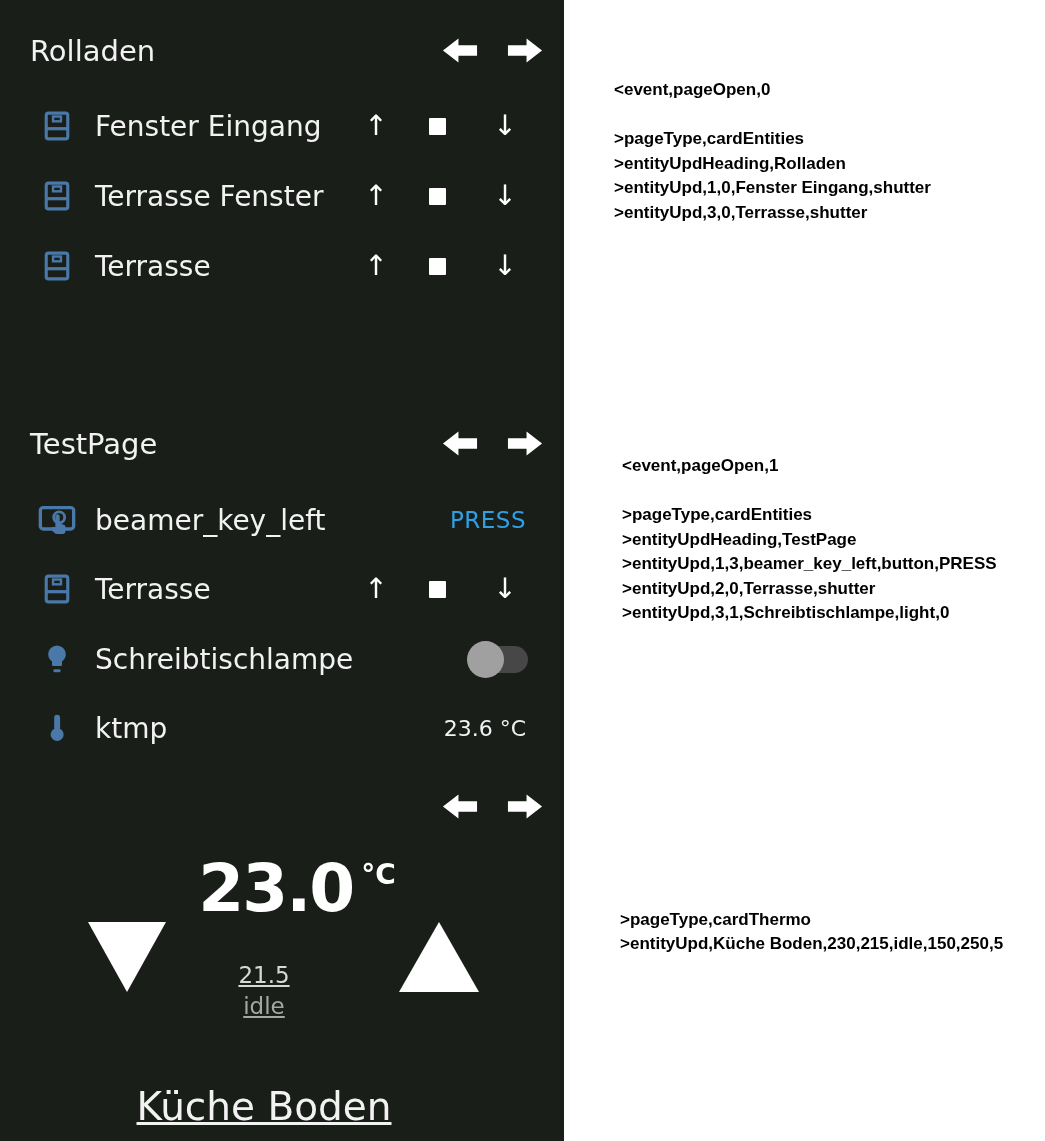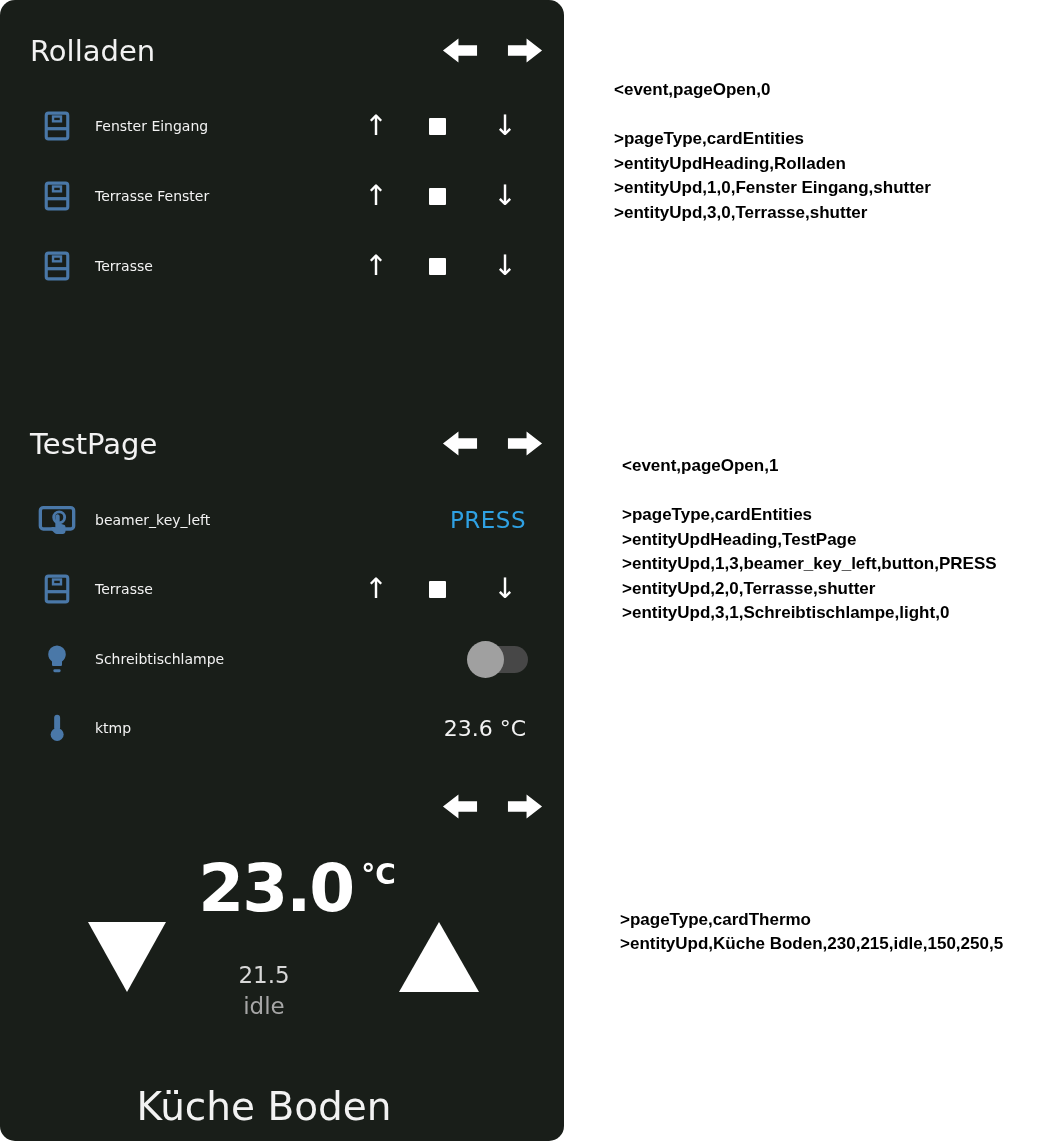--- a/index.html
+++ b/index.html
@@ -4,48 +4,48 @@
 <style>
   :root{
     --c-panel_bg:#191e19; --c-icon_blue:#4a78a8; --c-press_blue:#2fa1e3;
     --c-text_white:#f2f2f2; --c-muted_gray:#a6a6a6; --c-dim_white:#d8d8d8;
     --c-toggle_track:#474747; --c-toggle_knob:#a0a0a0;
     --c-log_bg:#ffffff; --c-log_text:#000000;
   }
   *{margin:0;padding:0;box-sizing:border-box;}
   body{width:1045px;height:1141px;position:relative;overflow:hidden;background:var(--c-log_bg);
        font-family:"DejaVu Sans",sans-serif;}
-  .panel{position:absolute;left:0;top:0;width:564px;height:1141px;background:var(--c-panel_bg);border-radius:15px;}
+  .panel{position:absolute;left:0;top:0;width:564px;height:1141px;background:var(--c-panel_bg);}
   .log{position:absolute;left:564px;top:0;width:481px;height:821px;background:var(--c-log_bg);
        font-family:"Liberation Sans",sans-serif;font-weight:bold;font-size:17px;color:var(--c-log_text);}
   .log-block{position:absolute;}
   .log-line{height:24.5px;line-height:24.5px;white-space:nowrap;}
   .card-heading{position:absolute;left:30px;font-size:29px;color:var(--c-text_white);line-height:34px;}
   .nav{position:absolute;width:38px;height:31px;cursor:pointer;}
   .nav svg{width:100%;height:100%;display:block;}
   .ent-icon{position:absolute;color:var(--c-icon_blue);}
   .ent-icon svg{width:100%;height:100%;display:block;}
   .i34{width:34px;height:34px;left:40px;}
   .i40{width:40px;height:40px;left:37px;}
-  .row-label{position:absolute;left:95px;font-size:14px;line-height:27px;color:var(--c-text_white);white-space:nowrap;}
+  .row-label{position:absolute;left:95px;font-size:28px;line-height:27px;color:var(--c-text_white);white-space:nowrap;}
   .ctl{position:absolute;width:40px;text-align:center;font-size:28px;line-height:34px;color:#ffffff;cursor:pointer;}
   .ctl-up{left:356px;} .ctl-down{left:485px;}
   .stopbox{position:absolute;left:429px;width:17px;height:17px;background:#ffffff;border-radius:1px;cursor:pointer;}
   .press{position:absolute;right:38px;font-size:23px;line-height:28px;font-weight:500;
          color:var(--c-press_blue);letter-spacing:0.5px;cursor:pointer;}
   .value{position:absolute;right:38px;font-size:22px;line-height:27px;color:var(--c-text_white);white-space:nowrap;}
   .toggle{position:absolute;right:36px;width:58px;height:27px;border-radius:14px;
           background:var(--c-toggle_track);cursor:pointer;}
   .knob{position:absolute;left:-3px;top:-5px;width:37px;height:37px;border-radius:50%;
         background:var(--c-toggle_knob);}
   .temp-row{position:absolute;left:0;top:850px;width:564px;display:flex;justify-content:center;
             transform:translateX(15px);}
   .temp-val{font-size:66px;font-weight:bold;color:#ffffff;line-height:78px;letter-spacing:-2px;}
   .temp-unit{font-size:28px;font-weight:bold;color:#ffffff;margin:8px 0 0 8px;}
-  .center-line{position:absolute;left:0;width:528px;text-align:center;}
+  .center-line{position:absolute;left:0;width:528px;text-align:center;text-decoration:underline;}
   .target{top:962px;font-size:23px;color:var(--c-dim_white);}
   .state{top:993px;font-size:23px;color:var(--c-muted_gray);}
   .thermo-title{top:1084px;font-size:39px;color:var(--c-text_white);}
   .tri{position:absolute;width:0;height:0;cursor:pointer;}
   .tri-down{left:88px;top:922px;border-left:39px solid transparent;border-right:39px solid transparent;
             border-top:70px solid #ffffff;}
   .tri-up{left:399px;top:922px;border-left:40px solid transparent;border-right:40px solid transparent;
           border-bottom:70px solid #ffffff;}
   .hidden-defs{position:absolute;width:0;height:0;overflow:hidden;}
 </style>

